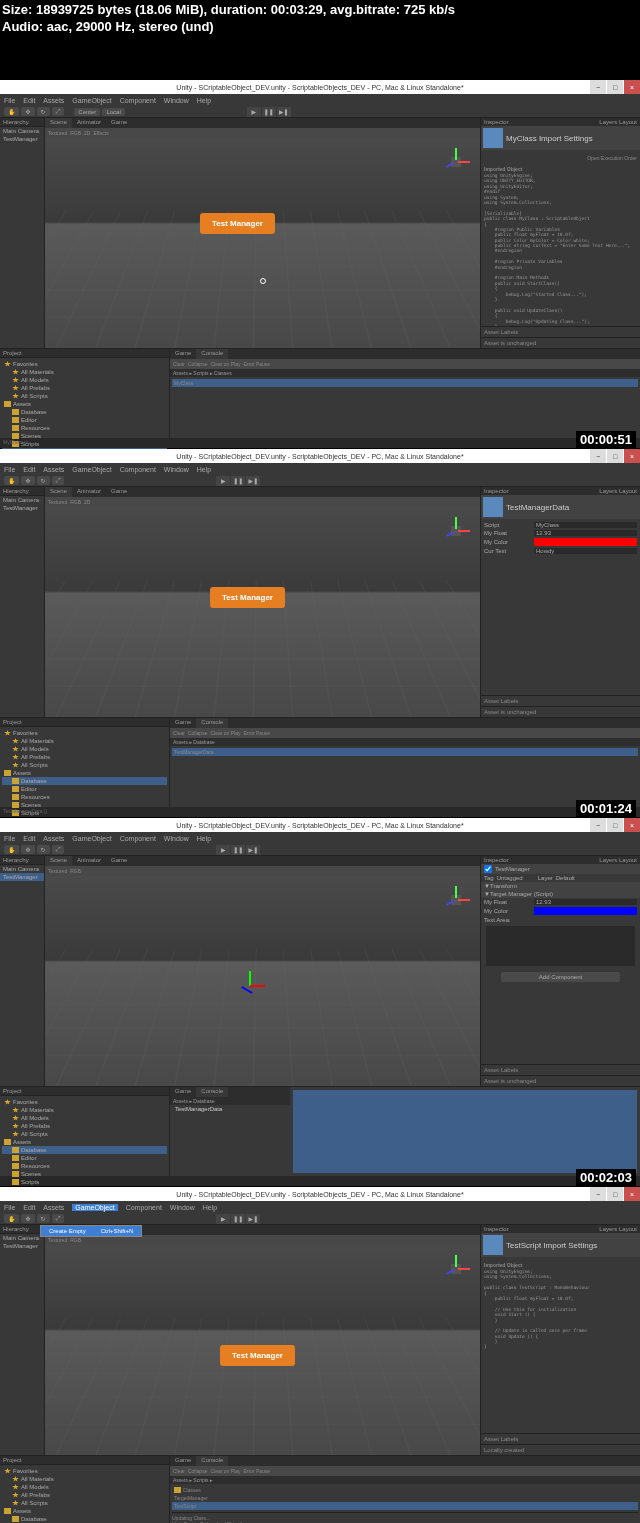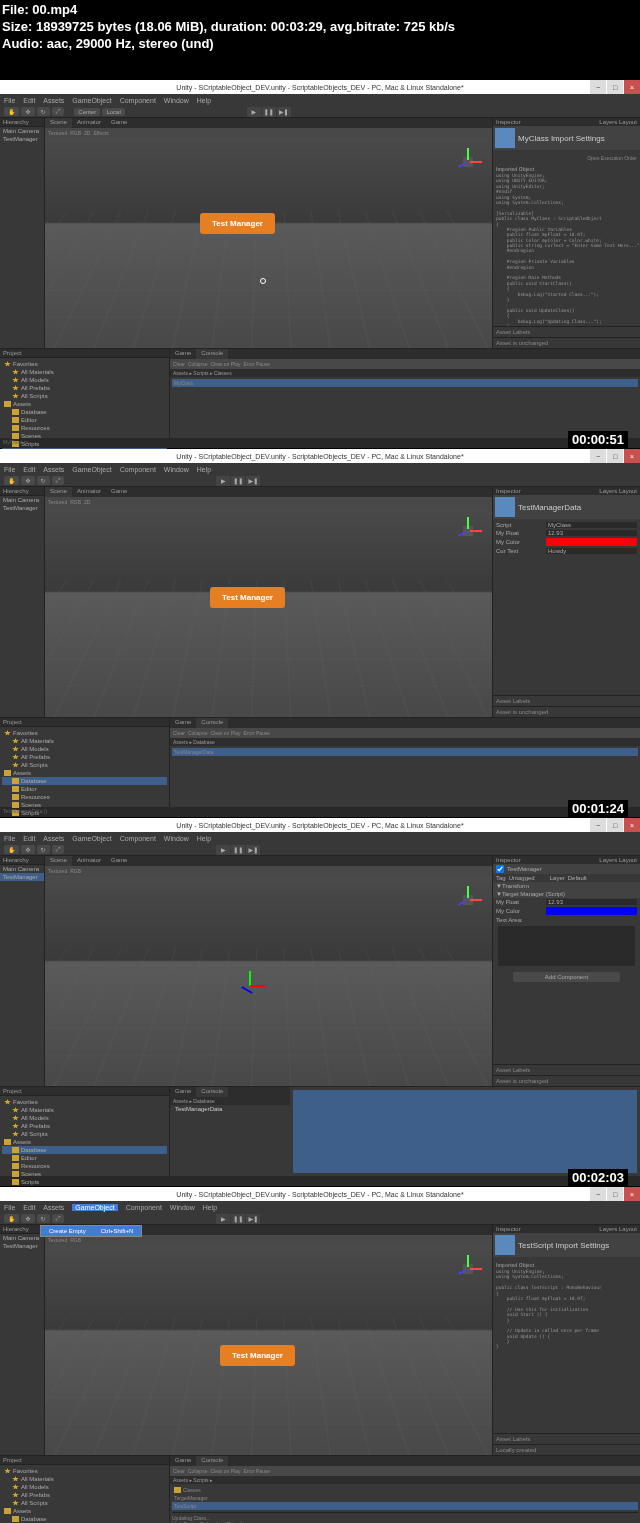--- a/index.html
+++ b/index.html
@@ -25,21 +25,21 @@
 .viewport{flex:1;background:linear-gradient(180deg,#4a4a4a 0%,#3a3a3a 40%,#5a5a5a 41%,#484848 100%);position:relative;overflow:hidden}
 .grid-overlay{position:absolute;inset:0;background-image:repeating-linear-gradient(90deg,rgba(100,100,100,0.2) 0,rgba(100,100,100,0.2) 1px,transparent 1px,transparent 30px),repeating-linear-gradient(0deg,rgba(100,100,100,0.2) 0,rgba(100,100,100,0.2) 1px,transparent 1px,transparent 30px);transform:perspective(400px) rotateX(50deg) translateY(50px);transform-origin:center center}
 .test-manager{position:absolute;background:#e67e22;color:#fff;padding:6px 12px;font-size:8px;font-weight:bold;border-radius:3px}
 .gizmo{position:absolute;top:10px;right:10px;width:28px;height:28px}
 .gizmo-cube{width:10px;height:10px;background:#555;position:absolute;top:9px;left:9px}
 .gizmo-x{position:absolute;width:12px;height:2px;background:#f44;top:13px;left:16px}
 .gizmo-y{position:absolute;width:2px;height:12px;background:#4f4;top:0;left:13px}
 .gizmo-z{position:absolute;width:8px;height:2px;background:#44f;top:16px;left:4px;transform:rotate(-30deg)}
 .play-controls{position:absolute;top:-10px;left:50%;transform:translateX(-50%);display:flex;gap:1px}
 .play-btn{width:14px;height:10px;background:#444;display:flex;align-items:center;justify-content:center;font-size:6px;color:#aaa}
-.inspector{width:148px;background:#383838;border-left:1px solid #222;display:flex;flex-direction:column}
+.inspector{width:160px;background:#383838;border-left:1px solid #222;display:flex;flex-direction:column}
 .insp-header{background:#2d2d2d;padding:1px 3px;font-size:6px;display:flex;justify-content:space-between;color:#999}
 .insp-content{flex:1;padding:3px;font-size:5px;color:#888;overflow:hidden;line-height:1.4}
 .insp-icon{display:flex;align-items:center;gap:3px;padding:2px;background:#424242;margin-bottom:2px}
 .insp-icon-img{width:20px;height:20px;background:#5a8abd}
 .code-text{font-family:monospace;font-size:4.5px;color:#999;white-space:pre;line-height:1.2}
 .field-row{display:flex;padding:1px 3px;font-size:6px;color:#aaa;align-items:center}
 .field-label{width:50px}
 .field-val{flex:1;background:#2a2a2a;padding:0 2px}
 .color-field{height:8px;background:linear-gradient(90deg,#f00,#f00)}
 .color-field.blue{background:linear-gradient(90deg,#00f,#00f)}
@@ -49,36 +49,35 @@
 .proj-tree{padding:2px;font-size:6px;color:#aaa}
 .proj-item{padding:1px 2px;display:flex;align-items:center;gap:2px}
 .proj-item.sel{background:#3e5f8a}
 .folder-icon{width:7px;height:6px;background:#caa332;display:inline-block}
 .fav-icon{width:7px;height:6px;background:#d4a632;display:inline-block;clip-path:polygon(50% 0%,61% 35%,98% 35%,68% 57%,79% 91%,50% 70%,21% 91%,32% 57%,2% 35%,39% 35%)}
 .console-area{flex:1;display:flex;flex-direction:column}
 .console-tabs{height:10px;background:#2d2d2d;display:flex;font-size:6px}
 .console-content{flex:1;background:#383838;padding:2px;font-size:5px;color:#888}
 .breadcrumb{background:#2d2d2d;padding:1px 3px;font-size:5px;color:#999}
 .statusbar{height:10px;background:#282828;font-size:5px;color:#666;padding:1px 3px}
-.timestamp{position:absolute;bottom:0;right:12px;background:#000;color:#fff;font-size:13px;font-weight:bold;padding:1px 4px;z-index:50}
+.timestamp{position:absolute;bottom:0;right:4px;background:#000;color:#fff;font-size:13px;font-weight:bold;padding:1px 4px;z-index:50}
 .transform-gizmo{position:absolute;width:30px;height:30px}
 .tg-y{position:absolute;width:2px;height:15px;background:#0f0;left:14px;top:0}
 .tg-x{position:absolute;width:15px;height:2px;background:#f00;left:15px;top:14px}
 .tg-z{position:absolute;width:12px;height:2px;background:#00f;left:6px;top:18px;transform:rotate(30deg)}
 .blue-preview{background:#3e5f8a;flex:1;margin:3px}
 .add-comp-btn{background:#4a4a4a;text-align:center;padding:2px;font-size:6px;color:#aaa;margin:4px 20px;border-radius:2px}
 .context-menu{position:absolute;background:#eaeaea;border:1px solid #888;left:40px;top:12px;font-size:6px;color:#333;z-index:20}
 .ctx-item{padding:2px 8px;display:flex;justify-content:space-between;gap:15px}
 .ctx-item.hl{background:#3e7fd4;color:#fff}
 </style>
 </head>
 <body>
 
 <div class="overlay-text">
-<div>File: 00.mp4</div>
 <div>Size: 18939725 bytes (18.06 MiB), duration: 00:03:29, avg.bitrate: 725 kb/s</div>
 <div>Audio: aac, 29000 Hz, stereo (und)</div>
 </div>
 
 <div class="frame" style="margin-top:80px">
 <div class="titlebar">
 <span>Unity - SCriptableObject_DEV.unity - ScriptableObjects_DEV - PC, Mac &amp; Linux Standalone*</span>
 <div class="win-btns">
 <div class="win-btn">−</div>
 <div class="win-btn">□</div>

